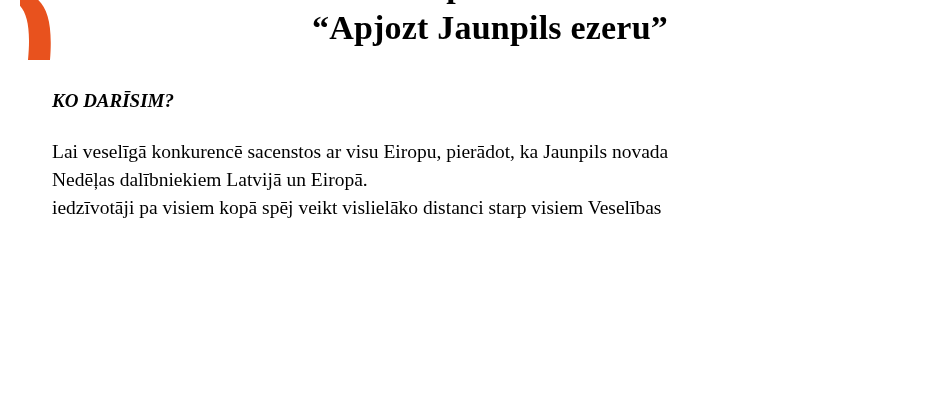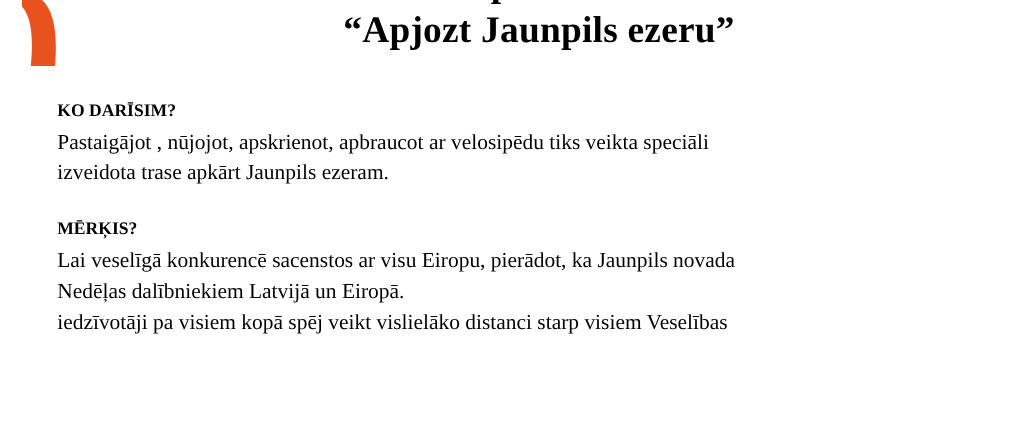--- a/index.html
+++ b/index.html
@@ -69,24 +69,25 @@
     width: 880px;
   }
 
   .section {
     margin-bottom: 24px;
   }
   .section:last-child {
     margin-bottom: 0;
   }
   .section-heading {
-    font-size: 16px;
+    font-size: 19px;
     font-weight: bold;
     line-height: 26px;
     margin: 0 0 2px 0;
+    font-style: italic;
   }
   .section-text {
     font-size: 19.5px;
     line-height: 28px;
     margin: 0;
   }
   .section-text .line {
     display: block;
     white-space: nowrap;
   }
@@ -104,28 +105,23 @@
 
   <div class="title-block">
     <div class="title-line-1">…kā piedalīties?</div>
     <div class="title-line-2">“Apjozt Jaunpils ezeru”</div>
   </div>
 
   <div class="body-block">
 
     <div class="section">
       <p class="section-heading">KO DARĪSIM?</p>
-      <p class="section-text">
-        <span class="line">Pastaigājot , nūjojot, apskrienot, apbraucot ar velosipēdu tiks veikta speciāli</span>
-        <span class="line">izveidota trase apkārt Jaunpils ezeram.</span>
-      </p>
     </div>
 
     <div class="section">
-      <p class="section-heading">MĒRĶIS?</p>
       <p class="section-text">
         <span class="line">Lai veselīgā konkurencē sacenstos ar visu Eiropu, pierādot, ka Jaunpils novada</span>
         <span class="line">Nedēļas dalībniekiem Latvijā un Eiropā.</span>
         <span class="line">iedzīvotāji pa visiem kopā spēj veikt vislielāko distanci starp visiem Veselības</span>
       </p>
     </div>
 
   </div>
 </div>
 

